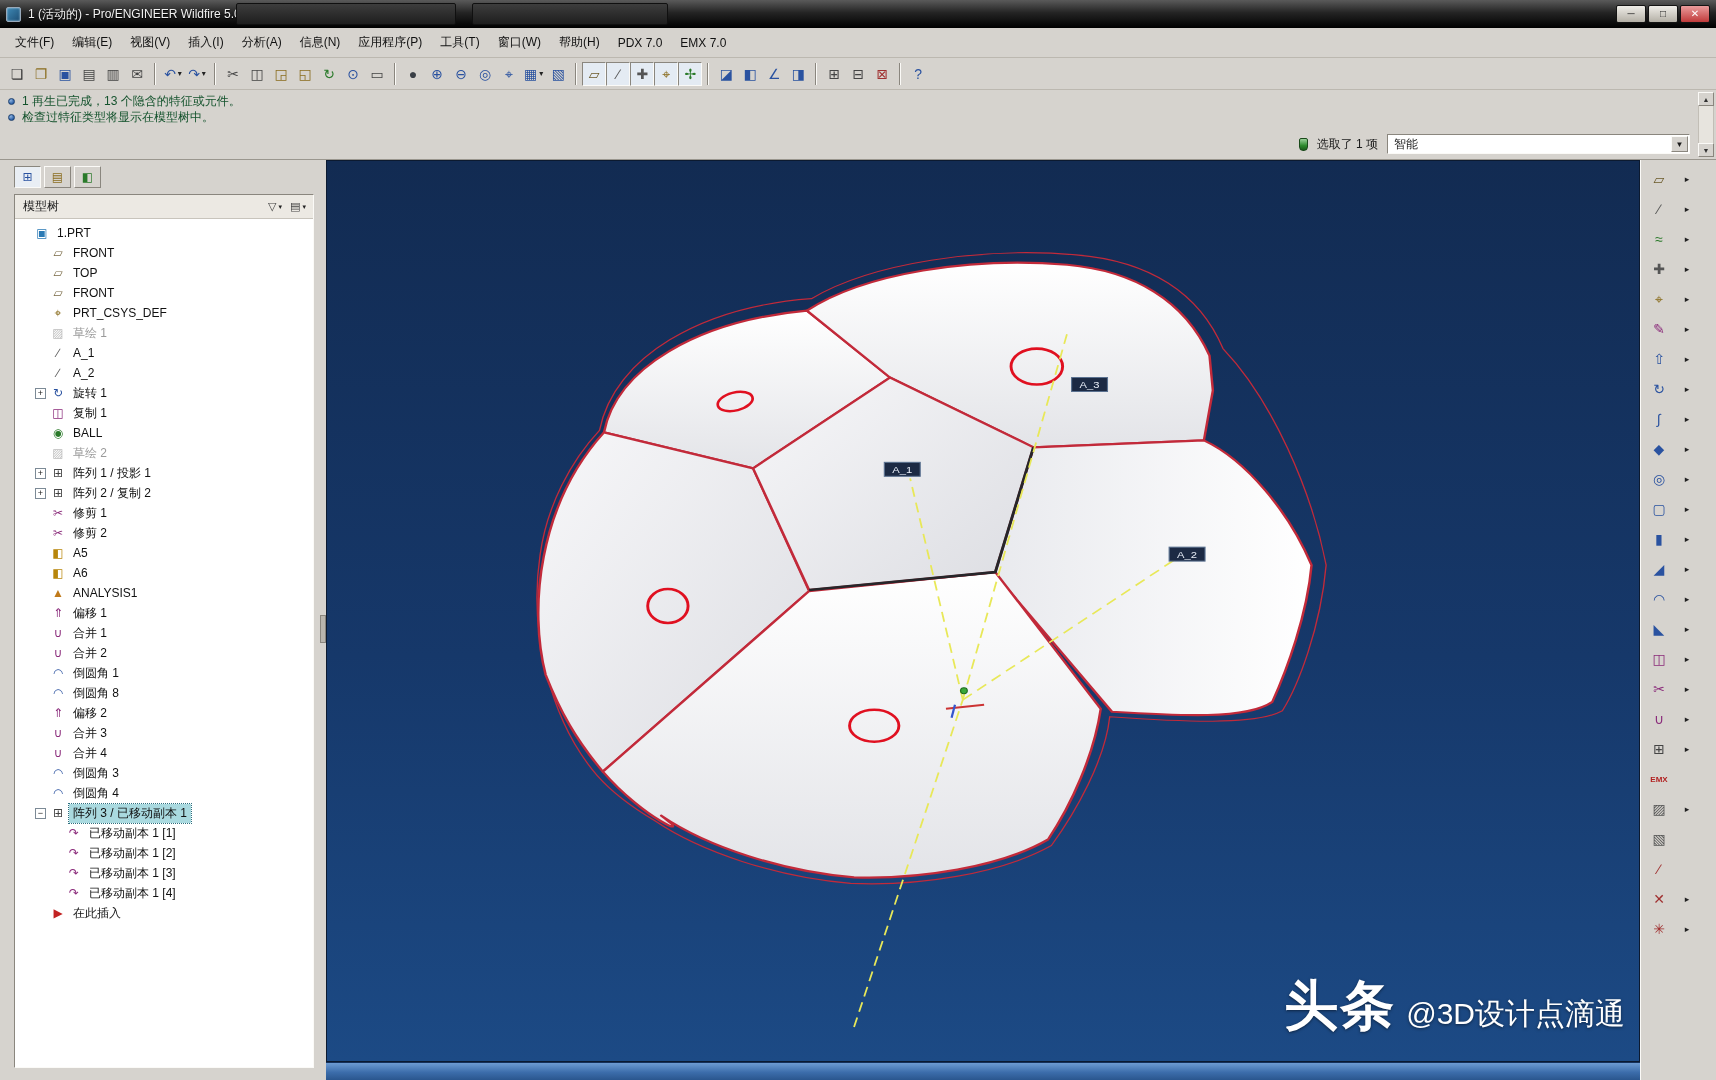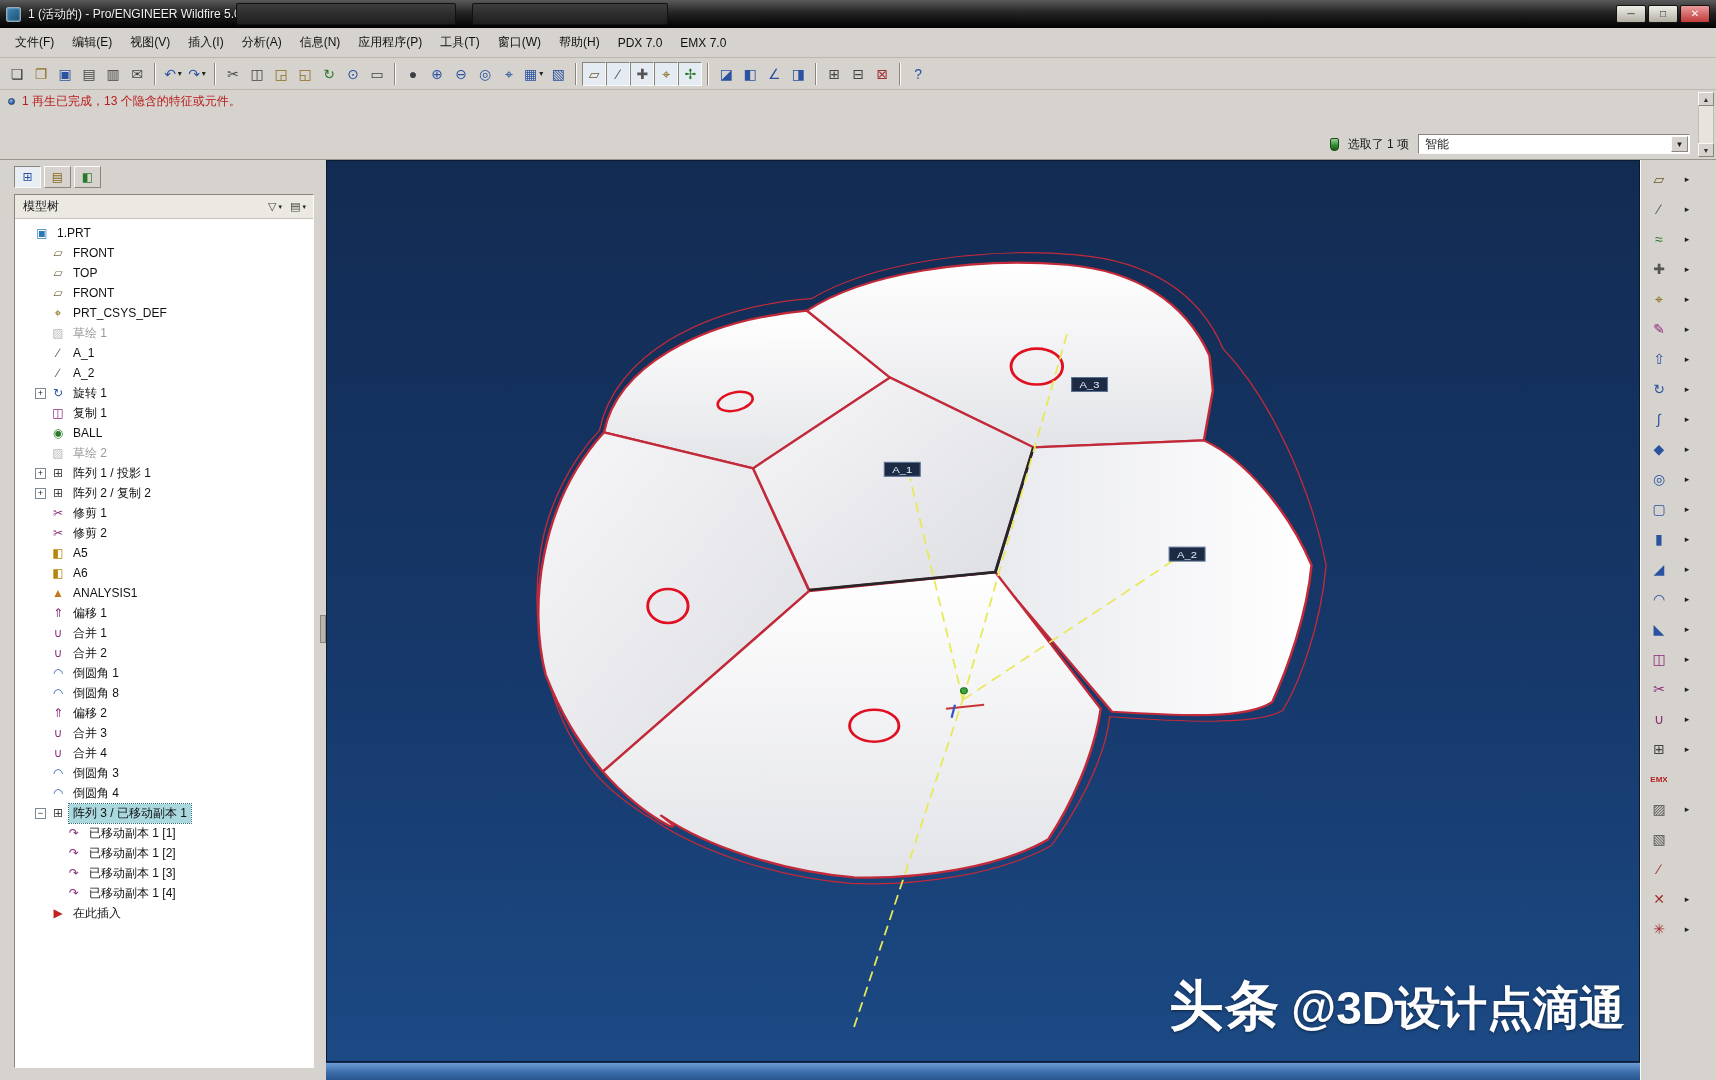--- a/index.html
+++ b/index.html
@@ -27,27 +27,27 @@
 .tb-sep{width:2px;height:22px;margin:0 5px;border-left:1px solid #8a867e;border-right:1px solid #fbfaf7}
 .tb-btn{min-width:24px;height:24px;display:flex;align-items:center;justify-content:center;border:1px solid transparent;padding:0 2px}
 .tb-btn.active{border-color:#8a867e #fbfaf7 #fbfaf7 #8a867e;background:#e4ebf3}
 .tb-glyph{font-size:14px;line-height:1}
 .tb-arrow{font-size:8px;margin-left:2px;color:#222}
 
 
 .messagebar{height:70px;flex:0 0 70px;position:relative;background:#d6d3ce;padding:3px 26px 3px 8px;border-bottom:1px solid #9a968e}
 .msg-line{height:16px;display:flex;align-items:center}
 .msg-bullet{width:7px;height:7px;border-radius:50%;margin-right:7px;background:radial-gradient(circle at 35% 30%,#8fb4e0,#2b5fa6 70%);border:1px solid #1d3f6e;flex:0 0 7px}
-.msg-text{font-size:12px;color:#b91c1c;white-space:nowrap}
+.msg-text{font-size:12px;color:#14532d;white-space:nowrap}
 .msg-scroll{position:absolute;top:2px;right:2px;bottom:2px;width:16px;display:flex;flex-direction:column}
 .msc-btn{height:14px;font-size:7px;line-height:13px;text-align:center;border:1px solid;border-color:#fbfaf7 #8a867e #8a867e #fbfaf7;background:#d6d3ce;color:#333}
 .msc-track{flex:1;background:#e7e4de;border:1px solid #c2beb6;border-top:none;border-bottom:none}
 .statusrow{position:absolute;right:26px;bottom:5px;display:flex;align-items:center;gap:9px}
 .sel-icon{width:9px;height:13px;background:linear-gradient(180deg,#9ad19a 0%,#2c8a2c 60%,#1a5c1a);border:1px solid #1a4a1a;border-radius:2px 2px 4px 4px}
-.filter-combo{width:272px;height:20px;background:#fff;border:1px solid;border-color:#8a867e #fbfaf7 #fbfaf7 #8a867e;display:flex;align-items:center;padding-left:6px}
+.filter-combo{width:303px;height:20px;background:#fff;border:1px solid;border-color:#8a867e #fbfaf7 #fbfaf7 #8a867e;display:flex;align-items:center;padding-left:6px}
 .combo-arrow{margin-left:auto;width:17px;height:16px;font-size:8px;line-height:15px;text-align:center;border:1px solid;border-color:#fbfaf7 #8a867e #8a867e #fbfaf7;background:#d6d3ce;margin-right:1px}
 
 
 .main{flex:1;display:flex;min-height:0}
 .left-col{width:318px;flex:0 0 318px;display:flex;flex-direction:column;padding:6px 4px 12px 14px;background:#d6d3ce}
 .tree-tabbar{height:22px;display:flex;gap:3px;margin-bottom:6px}
 .tree-tab{width:27px;height:22px;display:flex;align-items:center;justify-content:center;font-size:12px;border:1px solid;border-color:#fbfaf7 #8a867e #8a867e #fbfaf7;background:#d6d3ce}
 .tree-tab.active{border-color:#8a867e #fbfaf7 #fbfaf7 #8a867e;background:#e9eef4}
 .tree-panel{flex:1;background:#fff;border:1px solid;border-color:#8a867e #fbfaf7 #fbfaf7 #8a867e;display:flex;flex-direction:column;min-height:0}
 .tree-header{height:24px;flex:0 0 24px;display:flex;align-items:center;padding:0 4px;background:#ece9e3;border-bottom:1px solid #c8c4bc}
@@ -65,21 +65,21 @@
 .tree-row.dim .tr-icon{opacity:.5}
 .tree-row.selected .tr-label{background:#a9d9df;outline:1px dotted #2f6f7e}
 .splitter{width:8px;flex:0 0 8px;background:#d6d3ce;position:relative}
 .splitter::after{content:"";position:absolute;left:2px;top:455px;width:4px;height:26px;background:#b9b5ad;border:1px solid #8a867e}
 
 .center-col{flex:1;display:flex;flex-direction:column;min-width:0}
 .viewport{flex:1;position:relative;background:linear-gradient(180deg,#122b52 0%,#16386a 55%,#1c4a85 100%);border:1px solid #0c1a30;overflow:hidden}
 .viewport svg{position:absolute;inset:0;width:100%;height:100%}
 .watermark{position:absolute;right:14px;bottom:18px;display:flex;align-items:baseline;gap:10px;color:#fff;white-space:nowrap;text-shadow:0 1px 3px rgba(0,0,0,.5)}
 .wm-1{font-size:54px;font-weight:bold;letter-spacing:2px}
-.wm-2{font-size:46px;font-weight:bold}
+.wm-2{font-size:30px;font-weight:normal}
 .vp-footer{height:18px;flex:0 0 18px;background:linear-gradient(180deg,#6d9bd2 0%,#3c6dab 55%,#2a568e 100%);border-top:1px solid #15305a}
 
 .right-col{width:76px;flex:0 0 76px;background:#d6d3ce;border-left:1px solid #fbfaf7;padding:4px 0 4px 6px;display:flex;flex-direction:column}
 .rt-row{height:30px;display:flex;align-items:center}
 .rt-btn{width:24px;height:24px;display:flex;align-items:center;justify-content:center;font-size:14px;border:1px solid transparent}
 .rt-btn.text span{font-size:8px;font-weight:bold;letter-spacing:0}
 .rt-arrow{width:16px;margin-left:8px;font-size:9px;color:#222;text-align:center}
 </style>
 </head>
 <body>
@@ -229,20 +229,24 @@
       <div class="tb-btn">
         <span class="tb-glyph" style="color: rgb(42, 82, 160);">?</span>
       </div>
     </div>
 
   <div class="messagebar">
     <div>
         <div class="msg-line">
           <span class="msg-bullet"></span>
           <span class="msg-text">1 再生已完成，13 个隐含的特征或元件。</span>
+        </div>
+        <div class="msg-line">
+          <span class="msg-bullet"></span>
+          <span class="msg-text">检查过特征类型将显示在模型树中。</span>
         </div>
       </div>
     <div class="msg-scroll">
       <span class="msc-btn">▲</span>
       <span class="msc-track"></span>
       <span class="msc-btn">▼</span>
     </div>
     <div class="statusrow">
       <span class="sel-icon"></span>
       <span>选取了 1 项</span>

